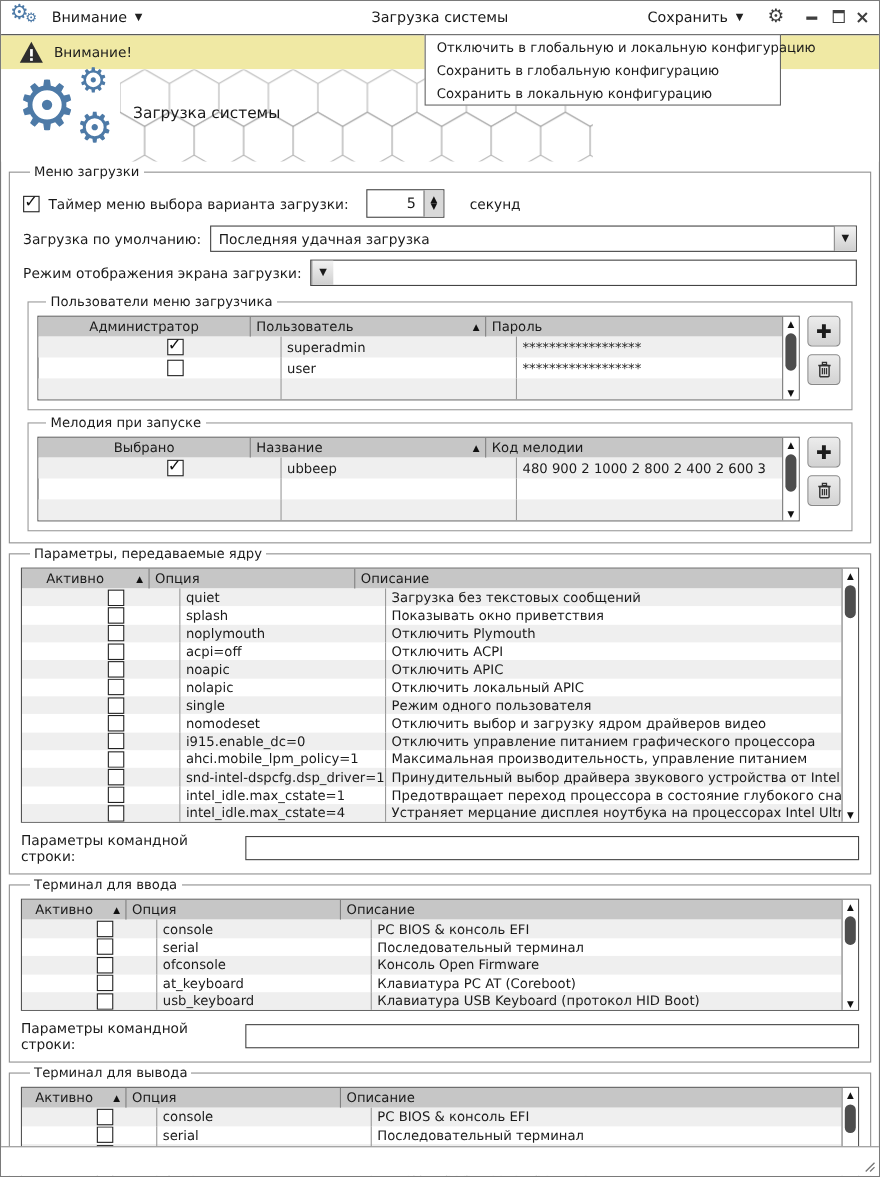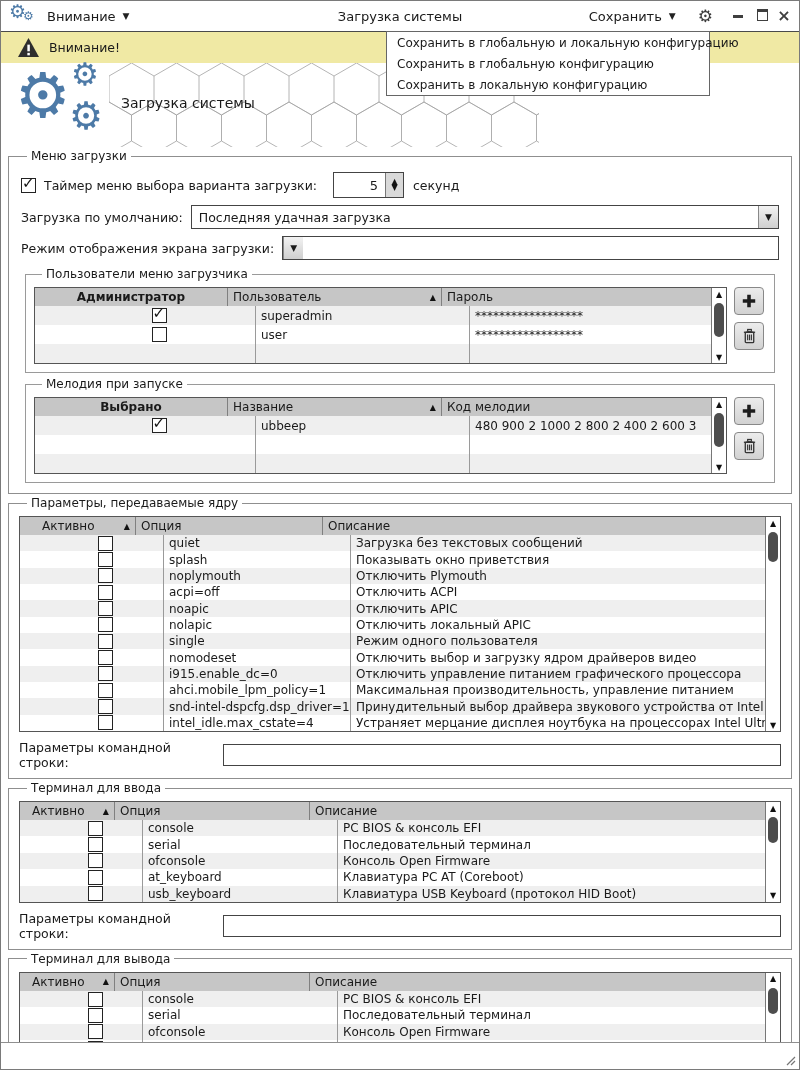--- a/index.html
+++ b/index.html
@@ -5,21 +5,21 @@
   html,body{margin:0;padding:0;background:#fff;font-family:"DejaVu Sans",sans-serif;color:#1a1a1a;}
   .window{position:relative;width:800px;height:1070px;box-sizing:border-box;border:1px solid #7a7a7a;background:#fff;overflow:hidden;}
   
   .toolbar{height:30px;display:flex;align-items:center;padding:0 8px;border-bottom:1px solid #4a4a4a;position:relative;background:#fff;}
   .tb-logo{position:relative;width:30px;height:24px;color:#4d7aa7;flex:0 0 auto;}
   .tb-logo .g1{position:absolute;left:0;top:-2px;font-size:19px;line-height:1;}
   .tb-logo .g2{position:absolute;left:14px;top:6px;font-size:12px;line-height:1;}
   .tb-btn{display:flex;align-items:center;gap:7px;font-size:13px;background:none;border:none;cursor:default;padding:2px 8px;font-family:inherit;color:#1a1a1a;}
   .tb-caret{font-size:9px;color:#222;}
   .tb-title{position:absolute;left:50%;transform:translateX(-50%);font-size:13px;}
-  .tb-right{margin-left:auto;display:flex;align-items:center;gap:14px;}
+  .tb-right{margin-left:auto;display:flex;gap:14px;}
   .tb-gear{font-size:17px;color:#3c3c3c;line-height:1;}
   .winbtns{display:flex;align-items:center;gap:9px;margin-left:4px;}
   .wb{width:14px;height:14px;display:flex;align-items:center;justify-content:center;}
   .wb-min i{display:block;width:10px;height:3px;background:#3f3f3f;}
   .wb-restore{position:relative;}
   .wb-restore .r2{position:absolute;right:0;top:0;width:9px;height:8px;border:1px solid #3f3f3f;border-top-width:3px;background:#fff;}
   .wb-close{font-size:16px;font-weight:bold;color:#3f3f3f;line-height:1;}
   
   .warnbar{height:31px;background:#f0e9a4;display:flex;align-items:center;gap:9px;padding-left:16px;}
   .warnbar .wtxt{font-size:12.5px;}
@@ -52,21 +52,21 @@
   .combo-text{flex:1;display:flex;align-items:center;padding:0 7px;font-size:12.5px;white-space:nowrap;overflow:hidden;}
   .combo-btn{width:19px;border-left:1px solid #888;background:linear-gradient(#f2f2f2,#cfcfcf);display:flex;align-items:center;justify-content:center;}
   .combo-btn span{font-size:9px;color:#1a1a1a;}
   
   .tablezone{display:flex;align-items:flex-start;margin:4px 2px 2px 2px;}
   .tableframe{flex:1;border:1px solid #555;display:flex;}
   .tgrid{flex:1;min-width:0;}
   .thead{display:grid;background:#c6c6c6;height:18px;font-size:12px;}
   .thead .hc{display:flex;align-items:center;padding:0 5px;border-right:1px solid #808080;overflow:hidden;white-space:nowrap;}
   .thead .hc:last-child{border-right:none;}
-  .hc.center{justify-content:center;font-weight:bold;}
+  .hc.center{justify-content:center;}
   .hc.sortable{justify-content:space-between;}
   .sorticon{font-size:8px;color:#111;margin-left:6px;}
   .trow{display:grid;font-size:12px;padding-left:28px;}
   .trow:nth-child(even){background:#efefef;} 
   .trow .tc{display:flex;align-items:center;padding:0 5px;border-right:1px solid #9a9a9a;overflow:hidden;white-space:nowrap;}
   .trow .tc:last-child{border-right:none;}
   .tc.center{justify-content:center;}
   .r19{height:19px;} .r16{height:16.35px;}
   .cols-users{grid-template-columns:193px 214px 1fr;}
   .cols-kernel{grid-template-columns:116px 187px 1fr;}
@@ -142,39 +142,39 @@
     </svg>
     <div class="logo">
       <span class="g1">⚙</span>
         <span class="g2">⚙</span>
         <span class="g3">⚙</span>
     </div>
     <span class="ph-title">Загрузка системы</span>
   </div>
 
   <div class="savemenu">
-    <div class="mi">Сохранить в глобальную и локальную конфигурацию</div>
+    <div class="mi">Отключить в глобальную и локальную конфигурацию</div>
     <div class="mi">Сохранить в глобальную конфигурацию</div>
     <div class="mi">Сохранить в локальную конфигурацию</div>
   </div>
 
   <fieldset class="outer">
     <legend>Меню загрузки</legend>
 
     <div class="row">
       <span class="checkbox checked"></span>
       <label style="margin-left:8px">Таймер меню выбора варианта загрузки:</label>
       <span class="spin">
         <span class="spin-val">5</span>
         <span class="spin-btns">
           <span>▲</span>
           <span>▼</span>
         </span>
       </span>
-      <label style="margin-left:9px">секунд</label>
+      <label style="margin-left:23px">секунд</label>
     </div>
 
     <div class="row">
       <label>Загрузка по умолчанию:</label>
       <div class="combo">
         <span class="combo-text">Последняя удачная загрузка</span>
         <span class="combo-btn">
             <span>▼</span>
           </span>
       </div>
@@ -393,20 +393,27 @@
               <span class="tc center">
                 <span class="checkbox"></span>
               </span>
               <span class="tc">snd-intel-dspcfg.dsp_driver=1</span>
               <span class="tc">Принудительный выбор драйвера звукового устройства от Intel</span>
             </div>
           <div class="trow cols-kernel r16">
               <span class="tc center">
                 <span class="checkbox"></span>
               </span>
+              <span class="tc">intel_idle.max_cstate=1</span>
+              <span class="tc">Предотвращает переход процессора в состояние глубокого сна</span>
+            </div>
+          <div class="trow cols-kernel r16">
+              <span class="tc center">
+                <span class="checkbox"></span>
+              </span>
               <span class="tc">intel_idle.max_cstate=4</span>
               <span class="tc">Устраняет мерцание дисплея ноутбука на процессорах Intel Ultra Voltage</span>
             </div>
         </div>
         <div class="vscroll">
           <span class="vs-up">▲</span>
           <span class="vs-thumb" style="top:15px;height:30px;"></span>
           <span class="vs-dn">▼</span>
         </div>
       </div>

